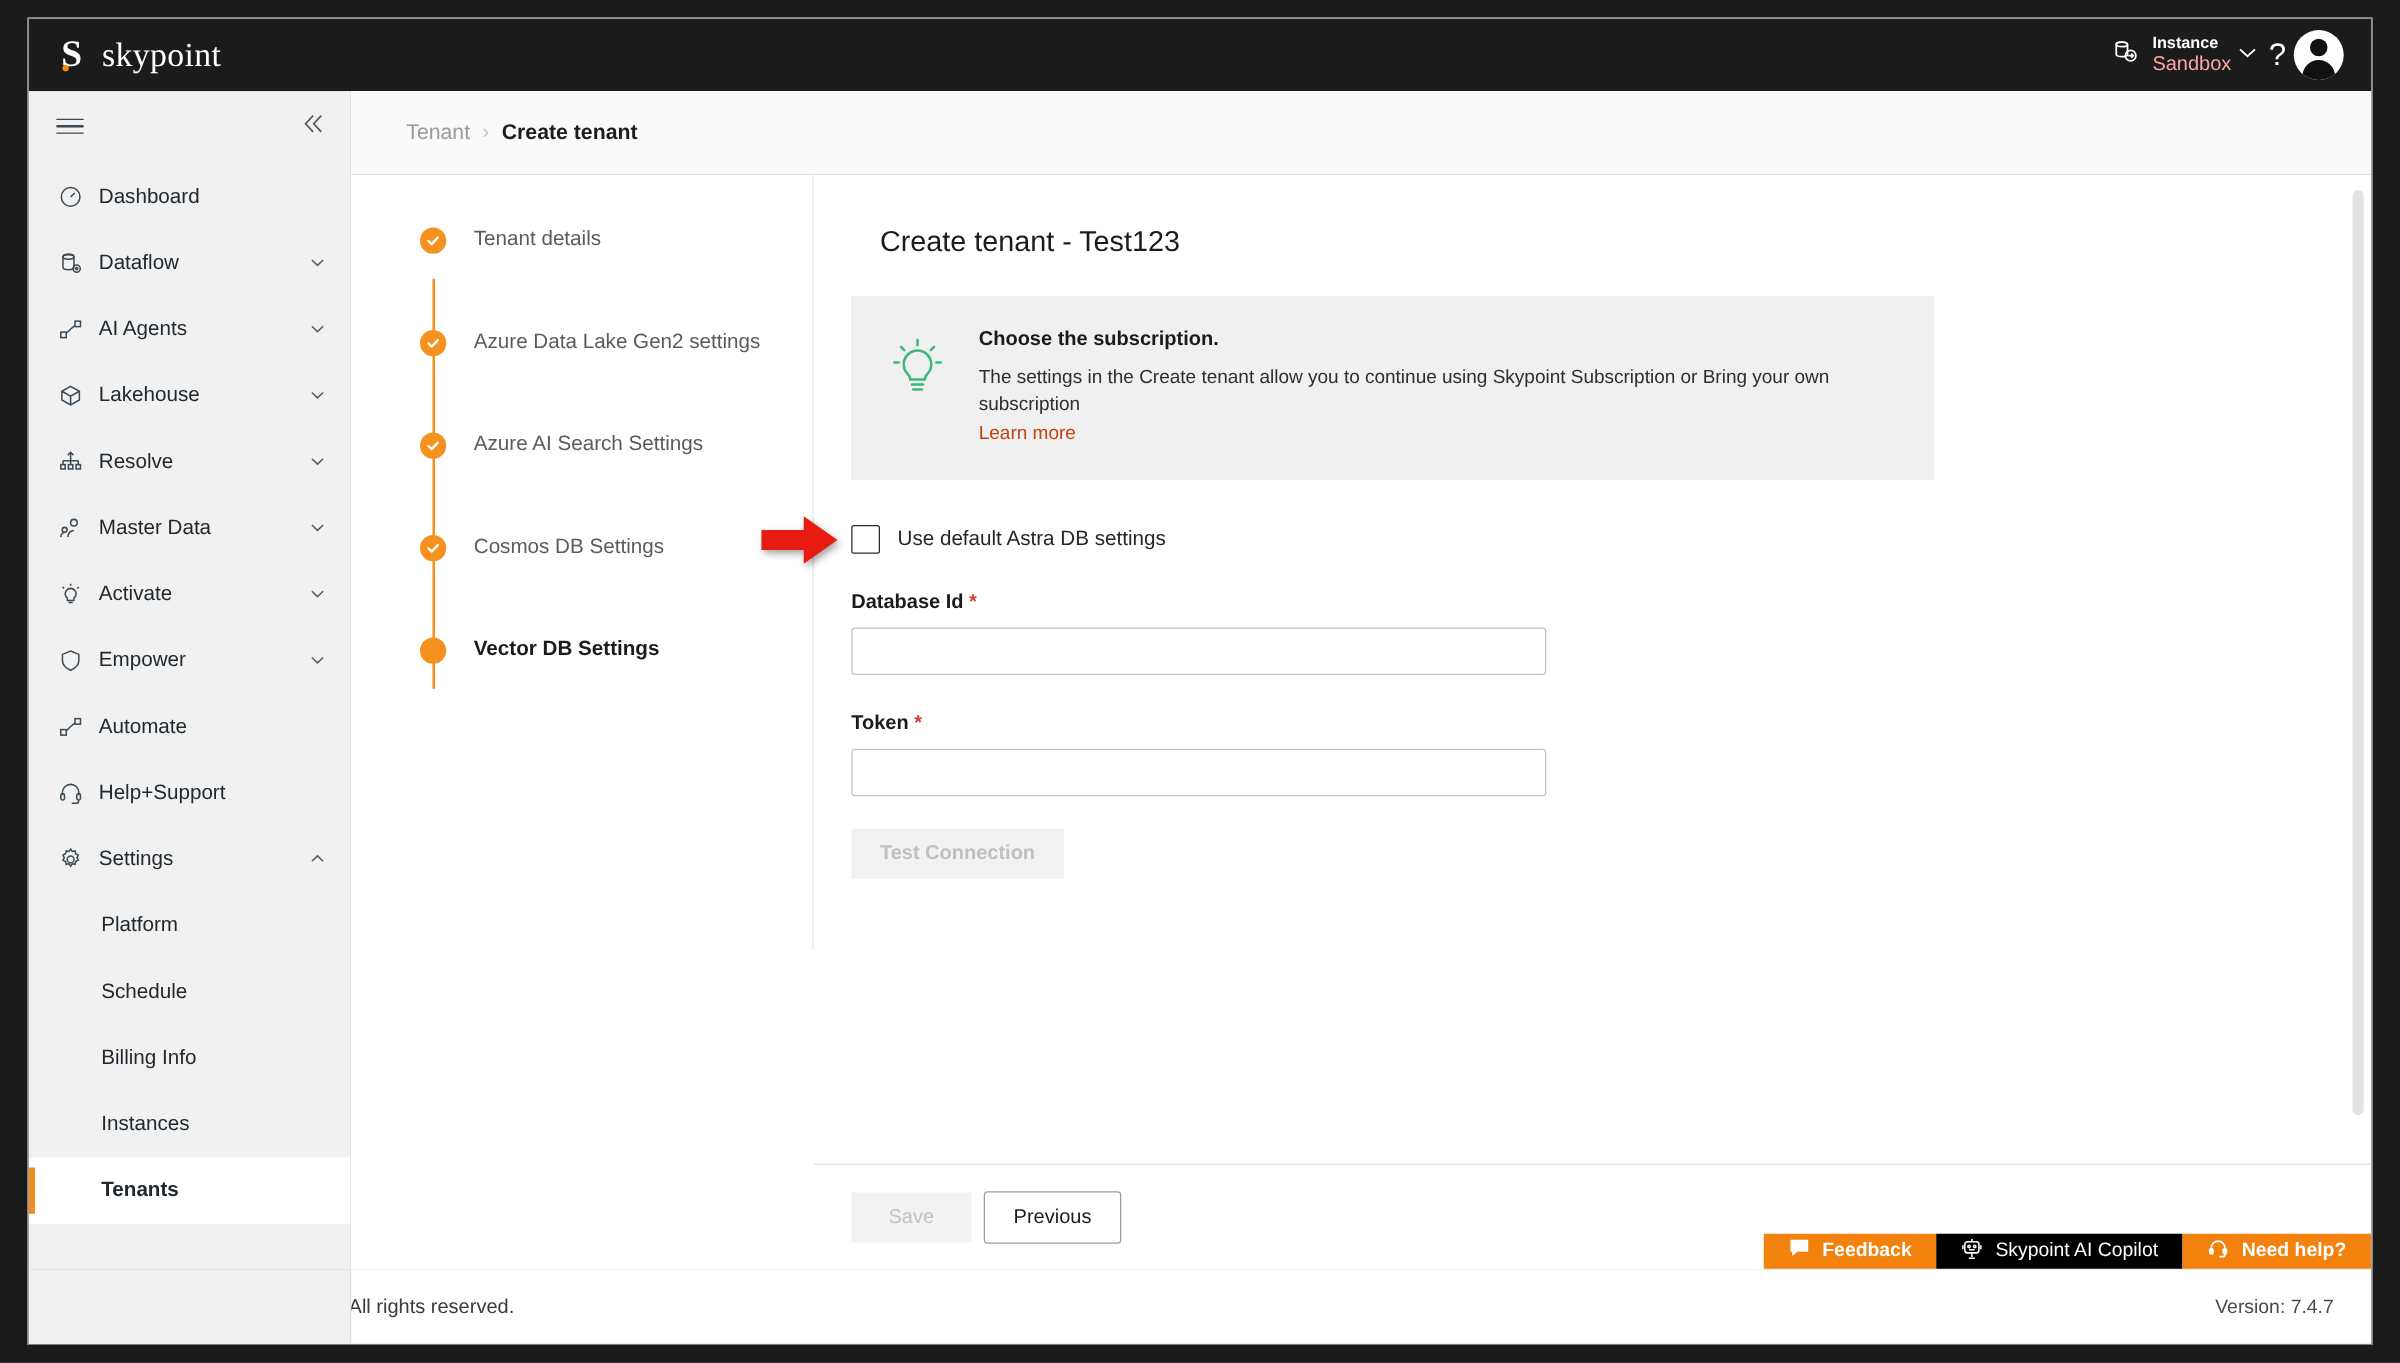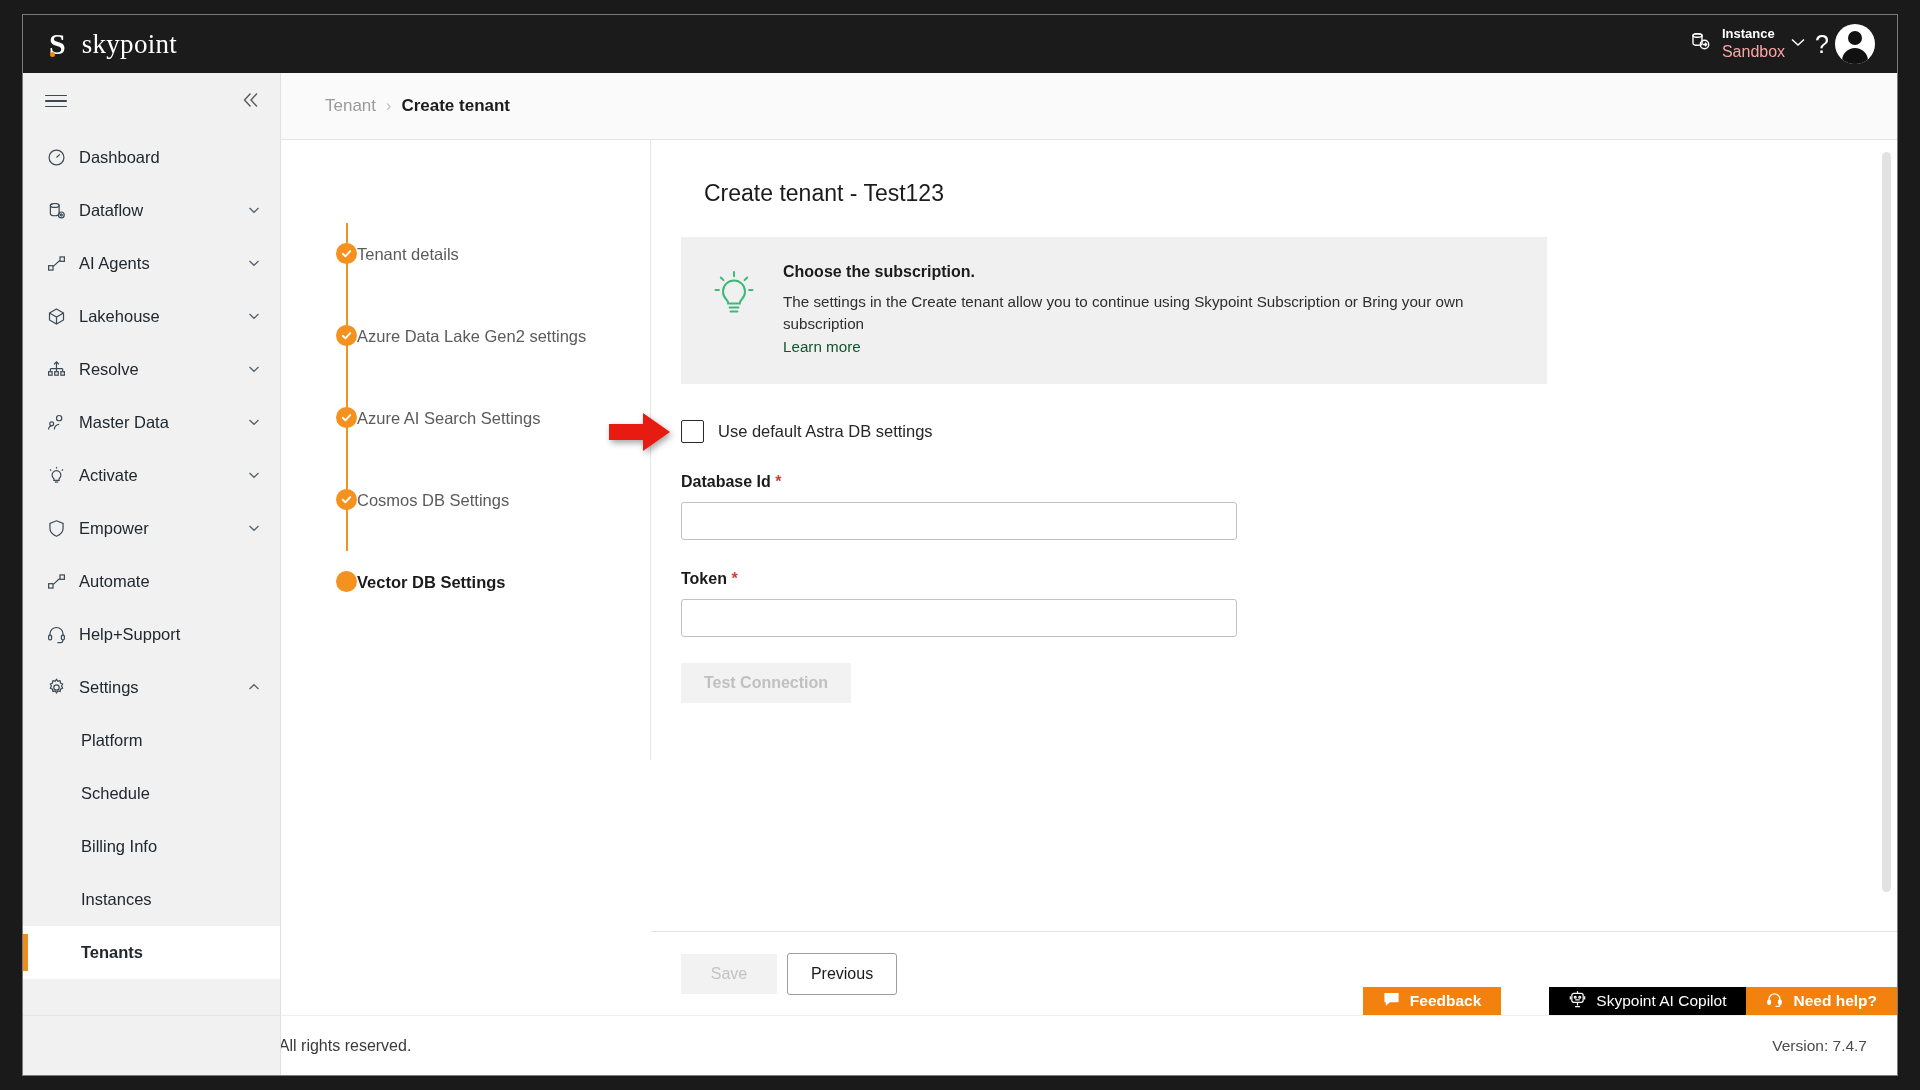--- a/index.html
+++ b/index.html
@@ -186,23 +186,24 @@
   .stepper {
     width: 370px;
     flex: 0 0 370px;
     padding: 42px 0 0 55px;
     border-right: 1px solid #e6e6e6;
     position: relative;
     height: 620px;
   }
   .steps { position: relative; }
   .step {
-    display: flex; align-items: flex-end;
+    display: flex; align-items: flex-start;
     height: 82px;
     position: relative;
+    gap: 22px;
   }
   .step .bullet {
     width: 21px; height: 21px; border-radius: 50%;
     background: #f5911e;
     flex: 0 0 21px;
     position: relative; z-index: 2;
     display:flex;align-items:center;justify-content:center;
   }
   .step .bullet svg { display:block; }
   .step-line {
@@ -232,21 +233,21 @@
     width: 866px;
     background: #f0f0f0;
     padding: 26px 30px 28px 30px;
     display: flex;
     gap: 26px;
     align-items: flex-start;
   }
   .bulb { flex: 0 0 46px; padding-top: 4px; }
   .tip-h { font-size: 16px; font-weight: 700; color: #1b1b1b; margin-bottom: 10px; }
   .tip-p { font-size: 15.2px; color: #2e2e2e; line-height: 1.45; }
-  .tip-link { font-size: 15.2px; color: #14532d; display:inline-block; margin-top: 3px; cursor:pointer; }
+  .tip-link { font-size: 15.2px; color: #c2410c; display:inline-block; margin-top: 3px; cursor:pointer; }
 
   .checkrow {
     display: flex; align-items: center; gap: 14px;
     margin-top: 36px;
     position: relative;
   }
   .cbox {
     width: 23px; height: 23px;
     border: 1.6px solid #2a2a2a;
     background: #ffffff;
@@ -341,21 +342,21 @@
   }
   .wbtn {
     display: flex; align-items: center; gap: 10px;
     padding: 0 20px;
     font-size: 15.5px;
     color: #ffffff;
     cursor: pointer;
     font-weight: 700;
   }
   .wbtn.orange { background: #f2820d; }
-  .wbtn.black { background: #000000; font-weight: 400; margin-left: 48px; }
+  .wbtn.black { background: #000000; font-weight: 400; }
   .wbtn.orange.last { font-weight: 700; }
 
   
   .footer {
     height: 60px;
     flex: 0 0 auto;
     background: #ffffff;
     border-top: 1px solid #eeeeee;
     display: flex; align-items: center; justify-content: space-between;
     padding: 0 30px 0 44px;

